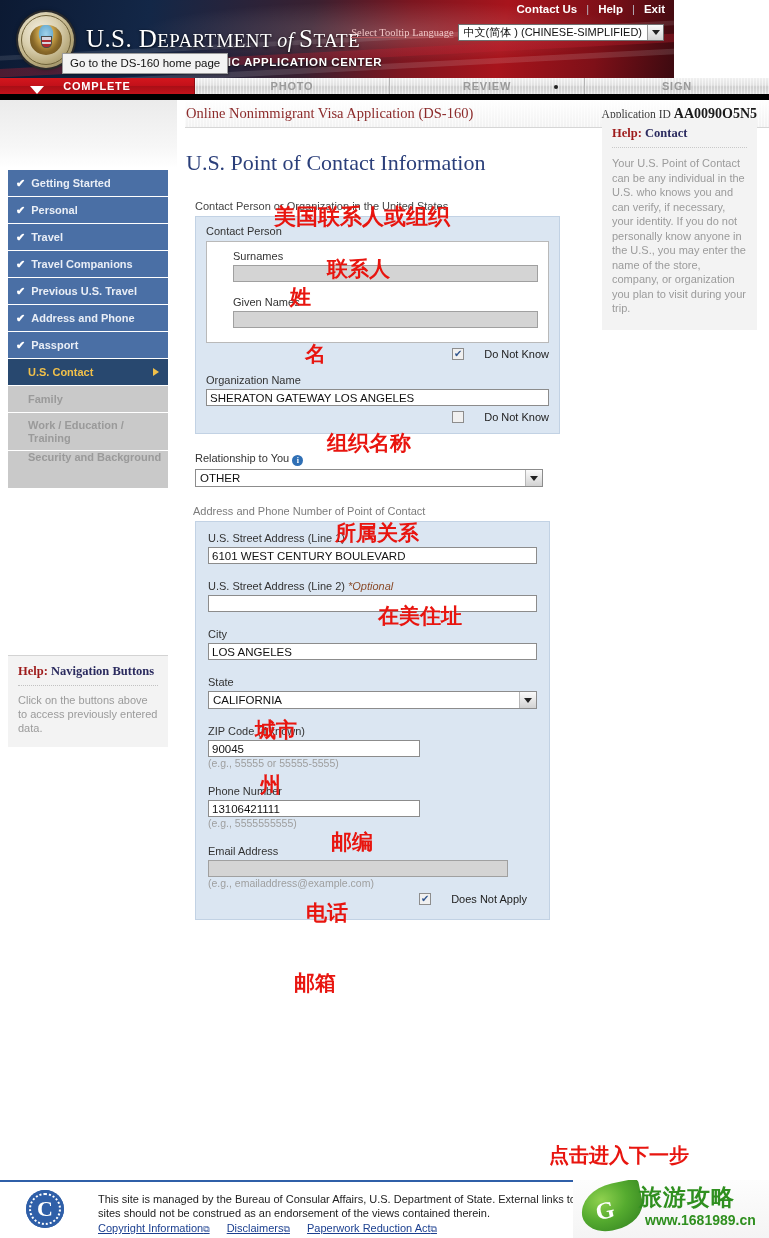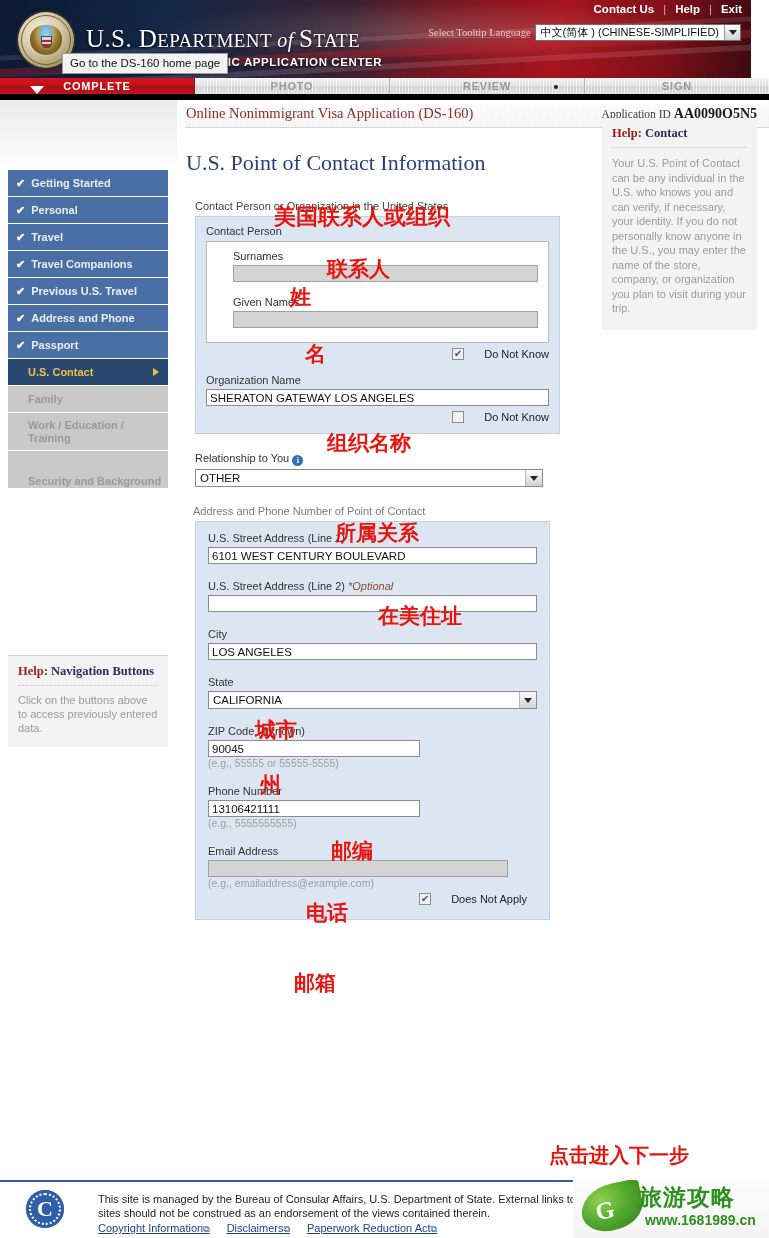--- a/index.html
+++ b/index.html
@@ -6,21 +6,21 @@
   html, body { margin:0; padding:0; }
   body {
     width:769px; height:1238px;
     font-family:"Liberation Sans", sans-serif;
     font-size:11px; color:#333;
     background:#fff; position:relative; overflow:hidden;
   }
 
   
   #banner {
-    position:relative; height:78px; width:751px;
+    position:relative; height:78px; width:674px;
     background:
       radial-gradient(ellipse at 58% 40%, rgba(255,255,255,.18) 0%, rgba(255,255,255,0) 45%),
       linear-gradient(100deg,#0c1a33 0%, #132747 22%, #3a2030 46%, #7c1620 60%, #a8141c 74%, #7e1018 88%, #3c0a10 100%);
     overflow:hidden;
   }
   #banner:before{
     content:""; position:absolute; left:0; top:0; width:769px; height:78px;
     background:
       linear-gradient(transparent 0, transparent 46%, rgba(255,255,255,.10) 47%, rgba(255,255,255,.10) 51%, transparent 52%),
       linear-gradient(transparent 0, transparent 60%, rgba(190,30,45,.35) 61%, rgba(190,30,45,.35) 69%, transparent 70%),
@@ -396,21 +396,21 @@
       </div>
 
     <div class="navitem disabled" style="top:286px;height:27px;padding-left:20px">
       <span>Family</span>
       </div>
 
     <div class="navitem disabled" style="top:313px;height:38px;padding-left:20px;line-height:13px;align-items:center">
       <span>Work / Education / Training</span>
       </div>
 
-    <div class="navitem disabled" style="top:351px;height:38px;padding-left:20px;line-height:13px;align-items:flex-end">
+    <div class="navitem disabled" style="top:351px;height:38px;padding-left:20px;line-height:13px;align-items:flex-start">
       <span>Security and Background</span>
       </div>
 
     <div id="helpNav">
       <div class="h"><span class="red">Help: </span><span>Navigation Buttons</span></div>
       <div class="b">Click on the buttons above to access previously entered data.</div>
     </div>
   </div>
 
   <div id="content">
@@ -550,17 +550,17 @@
 <div id="annoLayer">
     <div class="anno" style="left: 274px; top: 202px; font-size: 22px;">美国联系人或组织</div>
     <div class="anno" style="left: 327px; top: 255px; font-size: 21px;">联系人</div>
     <div class="anno" style="left: 290px; top: 283px; font-size: 21px;">姓</div>
     <div class="anno" style="left: 305px; top: 340px; font-size: 21px;">名</div>
     <div class="anno" style="left: 327px; top: 429px; font-size: 21px;">组织名称</div>
     <div class="anno" style="left: 335px; top: 519px; font-size: 21px;">所属关系</div>
     <div class="anno" style="left: 378px; top: 602px; font-size: 21px;">在美住址</div>
     <div class="anno" style="left: 255px; top: 716px; font-size: 21px;">城市</div>
     <div class="anno" style="left: 260px; top: 771px; font-size: 21px;">州</div>
-    <div class="anno" style="left: 331px; top: 828px; font-size: 21px; margin-top: 9px;">邮编</div>
+    <div class="anno" style="left: 331px; top: 828px; font-size: 21px;">邮编</div>
     <div class="anno" style="left: 306px; top: 899px; font-size: 21px;">电话</div>
     <div class="anno" style="left: 294px; top: 969px; font-size: 21px; text-align: center;">邮箱</div>
     <div class="anno" style="left: 549px; top: 1142px; font-size: 20px;">点击进入下一步</div>
   </div>
 
 </body></html>

